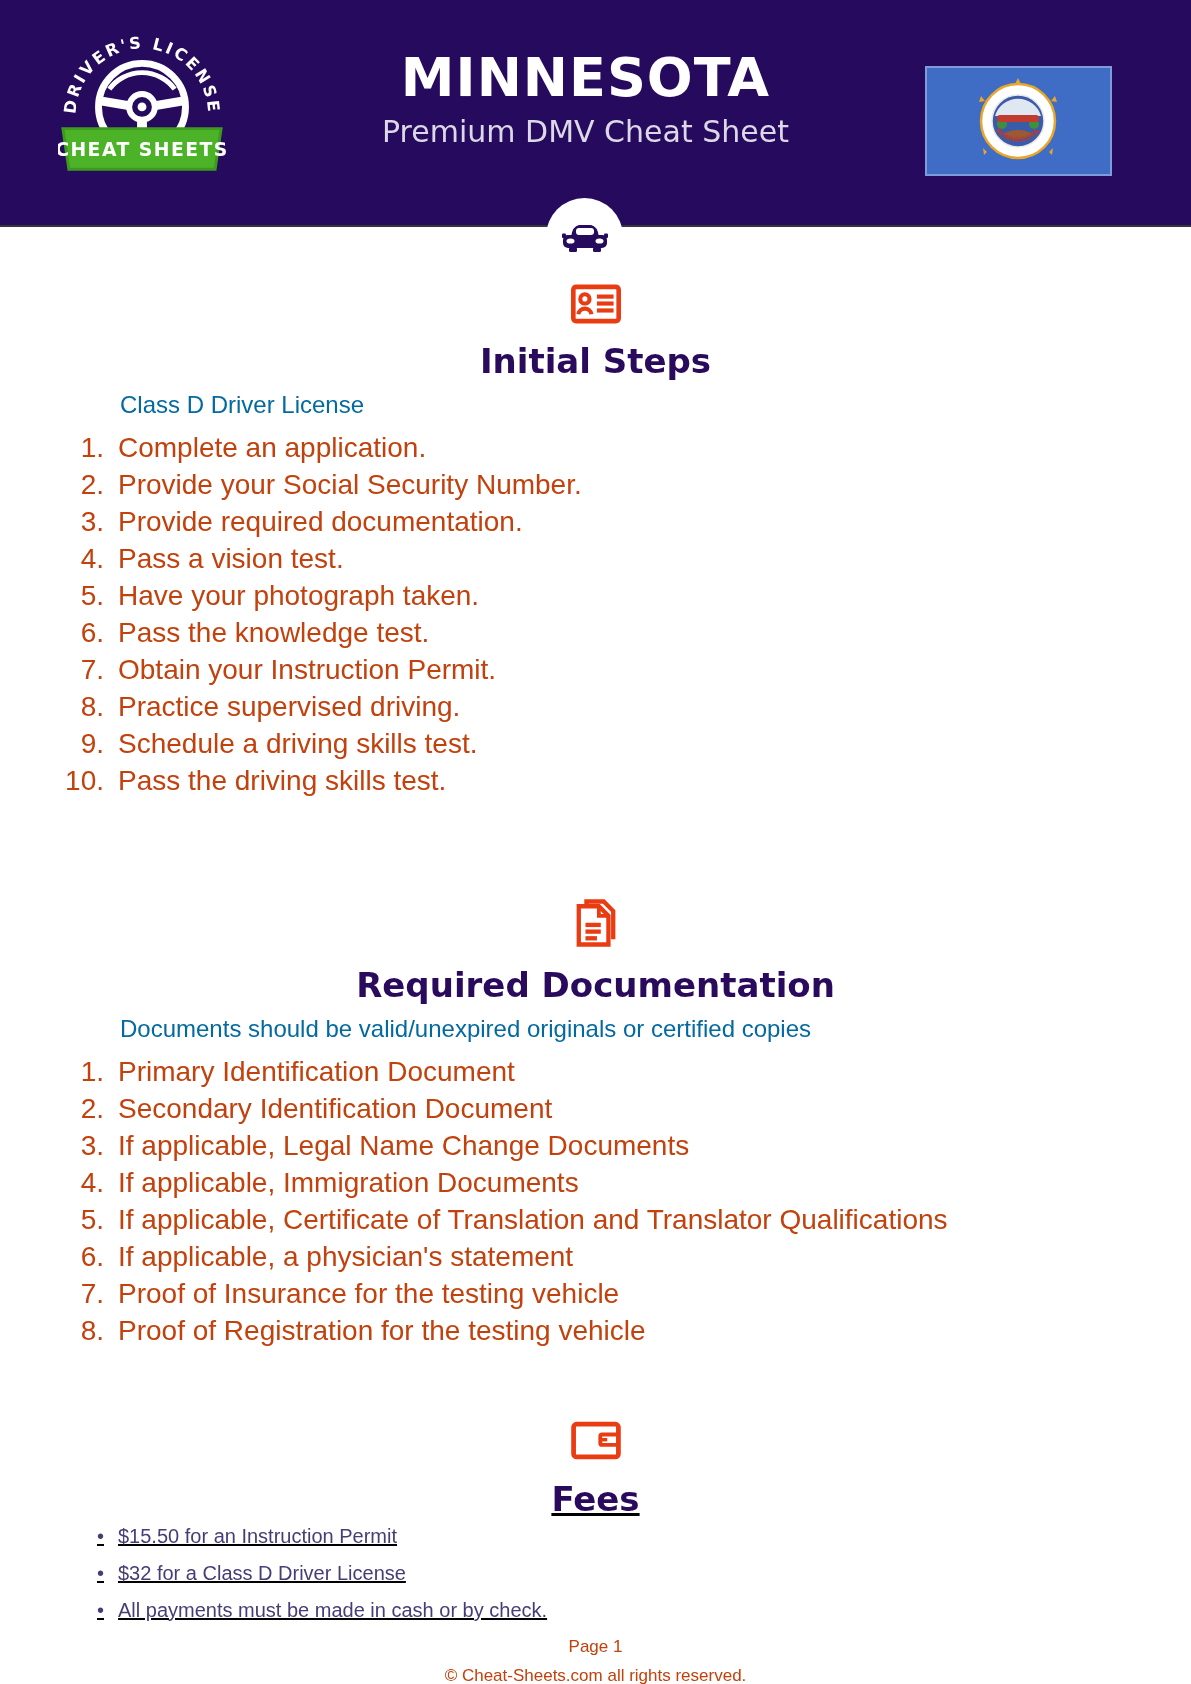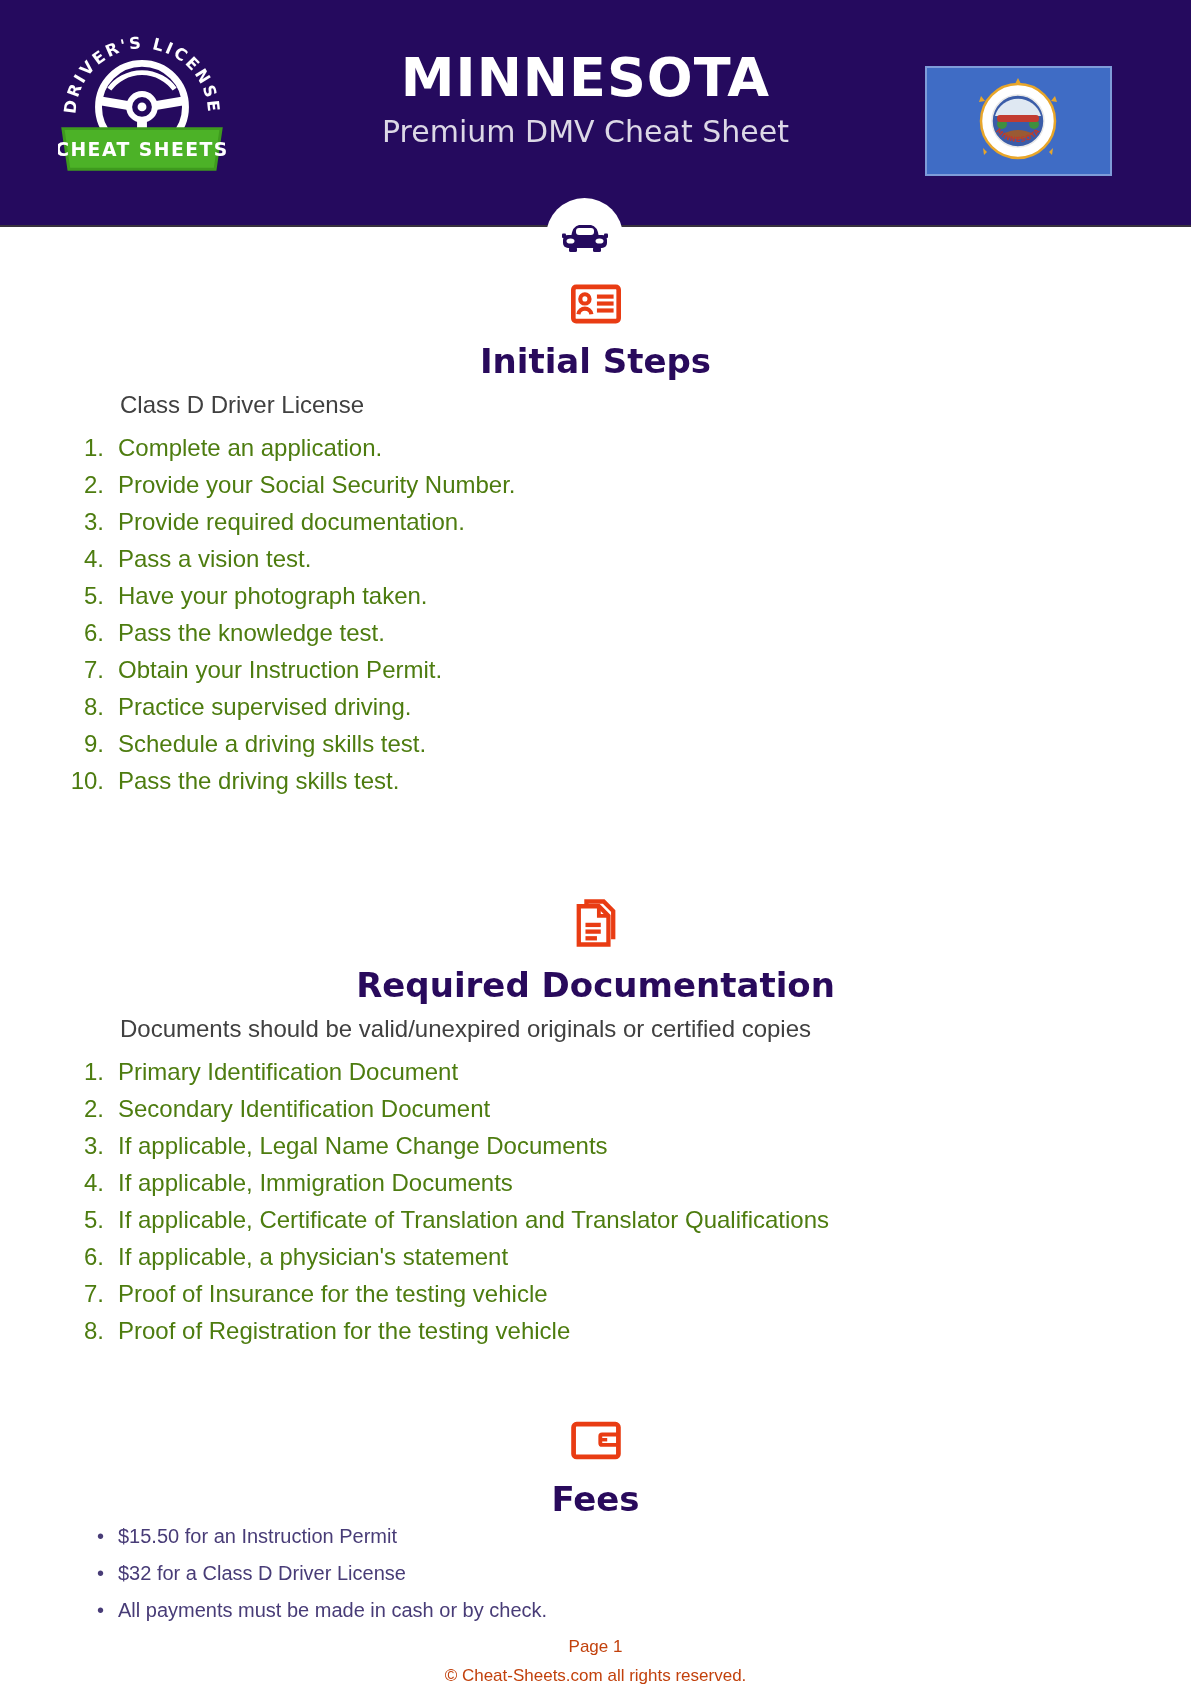--- a/index.html
+++ b/index.html
@@ -30,43 +30,43 @@
   }
   
   main { padding:56px 57px 0; }
   .sec-head { display:flex; align-items:center; gap:13px;flex-direction:column; }
   .sec-icon { width:50px; display:flex; justify-content:center; align-items:center; }
   .sec-title {
     margin:0; color:#290a5c; font-family:"DejaVu Sans",sans-serif;
     font-weight:800; font-size:34px; line-height:46px; letter-spacing:0;
   }
   .sec-sub {
-    margin:6px 0 0 63px; color:#404040;
+    margin:6px 0 0 63px; color:#0369a1;
     font-size:24px; line-height:30px; font-weight:400;
   }
   ol.num { list-style:none; counter-reset:n; margin:16px 0 0; padding:0; }
   ol.num li {
     counter-increment:n; display:flex; align-items:flex-start;
-    font-size:24px; line-height:24px; color:#4d7c0f; margin-bottom:13px;
+    font-size:28px; line-height:24px; color:#c2410c; margin-bottom:13px;
   }
   ol.num li::before {
     content:counter(n) "."; width:47px; min-width:47px;
     text-align:right; margin-right:14px;
   }
   ul.dots { list-style:none; margin:2px 0 0; padding:0;text-align:right; }
   ul.dots li {
     display:flex; align-items:baseline;
     font-size:20px; line-height:24px; color:#483c77; margin-bottom:13px;
   }
   ul.dots li::before {
     content:"\2022"; width:47px; min-width:47px;
     text-align:right; margin-right:14px;
   }
   .sec-docs { margin-top:104px; }
-  .sec-fees { margin-top:76px; }
+  .sec-fees { margin-top:76px;text-decoration:underline; }
   
   footer { text-align:center; color:#c2410c; font-size:17px; line-height:24px; }
   .copyright { margin-top:5px; }
 </style>
 </head>
 <body>
 
 <div class="page">
 
   <header class="top">

